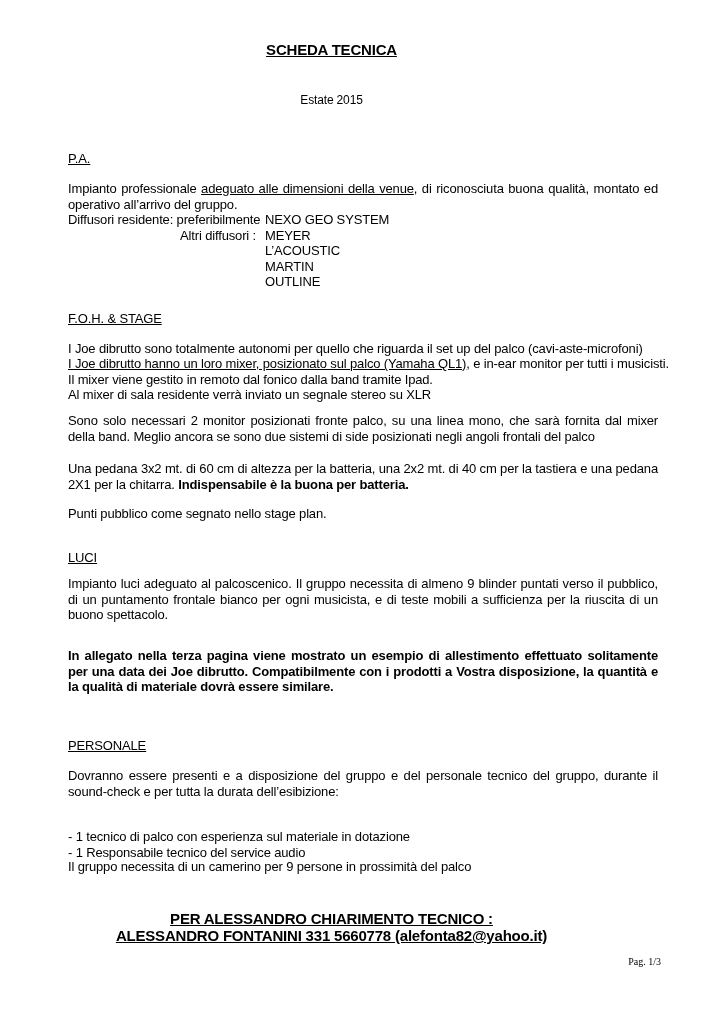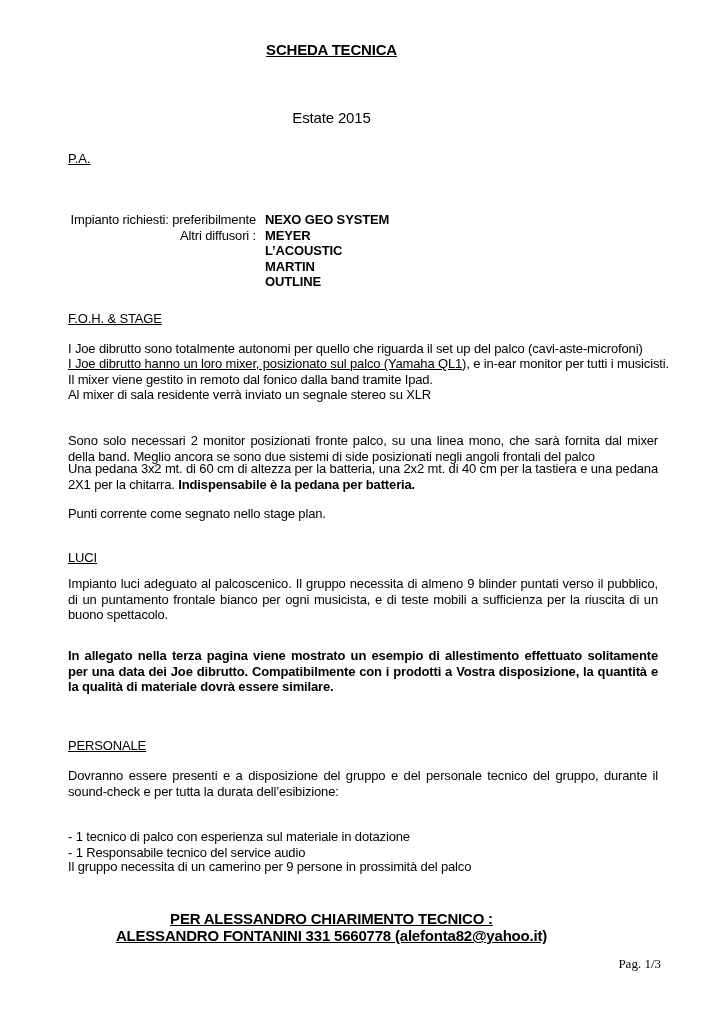--- a/index.html
+++ b/index.html
@@ -8,42 +8,43 @@
     font-family:"Liberation Sans",sans-serif;color:#000000;overflow:hidden;
   }
   .abs{position:absolute;left:68px;width:590px;font-size:13px;line-height:15.5px;letter-spacing:-0.15px;}
   .full{left:0;width:663px;text-align:center;}
   .just{text-align:justify;}
   .b{font-weight:700;}
   .u{text-decoration:underline;}
   .nw{white-space:nowrap;}
   .kicker{top:42px;font-size:15px;font-weight:700;letter-spacing:-0.2px;}
   .title{top:59px;font-size:28px;font-weight:700;line-height:32px;letter-spacing:-0.3px;}
-  .subtitle{top:110px;font-size:15px;}
+  .subtitle{top:93px;font-size:12px;}
   .sechead{font-weight:400;}
   .drow{display:flex;}
   .dlabel{flex:none;width:188px;text-align:right;white-space:nowrap;}
-  .dvalue{margin-left:9px;font-weight:700;white-space:nowrap;}
+  .dvalue{margin-left:9px;font-weight:400;white-space:nowrap;}
   .footerline{font-size:15px;font-weight:700;letter-spacing:-0.2px;}
-  .pag{position:absolute;top:956px;right:64px;font-family:"Liberation Serif",serif;font-size:13px;letter-spacing:0;}
+  .pag{position:absolute;top:956px;right:64px;font-family:"Liberation Serif",serif;font-size:10px;letter-spacing:0;}
   p{margin:0;}
 </style>
 </head>
 <body>
 
 <div class="page">
 
   <div class="abs full kicker"><span class="u">SCHEDA TECNICA</span></div>
   <div class="abs full subtitle">Estate 2015</div>
 
   <div class="abs sechead" style="top:151px"><span class="u">P.A.</span></div>
+  <p class="abs just" style="top:181px"><span>Impianto professionale </span><span class="u">adeguato alle dimensioni della venue</span><span>, di riconosciuta buona qualità, montato ed operativo all’arrivo del gruppo.</span></p>
 
   <div class="abs" style="top:212px">
     <div class="drow">
-      <span class="dlabel">Impianto richiesti: preferibilmente</span>
+      <span class="dlabel">Diffusori residente: preferibilmente</span>
       <span class="dvalue">NEXO GEO SYSTEM</span>
     </div>
     <div class="drow">
       <span class="dlabel">Altri diffusori :</span>
       <span class="dvalue">MEYER</span>
     </div>
     <div class="drow">
       <span class="dlabel"></span>
       <span class="dvalue">L’ACOUSTIC</span>
     </div>
@@ -56,25 +57,25 @@
       <span class="dvalue">OUTLINE</span>
     </div>
   </div>
 
   <div class="abs sechead" style="top:311px"><span class="u">F.O.H. &amp; STAGE</span></div>
   <div class="abs nw" style="top:341px">I Joe dibrutto sono totalmente autonomi per quello che riguarda il set up del palco (cavi-aste-microfoni)</div>
   <div class="abs nw" style="top:356px"><span class="u">I Joe dibrutto hanno un loro mixer, posizionato sul palco (Yamaha QL1)</span><span>, e in-ear monitor per tutti i musicisti.</span></div>
   <div class="abs nw" style="top:372px">Il mixer viene gestito in remoto dal fonico dalla band tramite Ipad.</div>
   <div class="abs nw" style="top:387px">Al mixer di sala residente verrà inviato un segnale stereo su XLR</div>
 
-  <p class="abs just" style="top:433px">Sono solo necessari 2 monitor posizionati fronte palco, su una linea mono, che sarà fornita dal mixer della band. Meglio ancora se sono due sistemi di side posizionati negli angoli frontali del palco</p>
+  <p class="abs just" style="top:413px">Sono solo necessari 2 monitor posizionati fronte palco, su una linea mono, che sarà fornita dal mixer della band. Meglio ancora se sono due sistemi di side posizionati negli angoli frontali del palco</p>
 
-  <p class="abs just" style="top:461px"><span>Una pedana 3x2 mt. di 60 cm di altezza per la batteria, una 2x2 mt. di 40 cm per la tastiera e una pedana 2X1 per la chitarra. </span><span class="b">Indispensabile è la pedana per batteria.</span></p>
+  <p class="abs just" style="top:461px"><span>Una pedana 3x2 mt. di 60 cm di altezza per la batteria, una 2x2 mt. di 40 cm per la tastiera e una pedana 2X1 per la chitarra. </span><span class="b">Indispensabile è la buona per batteria.</span></p>
 
-  <div class="abs nw" style="top:506px">Punti corrente come segnato nello stage plan.</div>
+  <div class="abs nw" style="top:506px">Punti pubblico come segnato nello stage plan.</div>
 
   <div class="abs sechead" style="top:550px"><span class="u">LUCI</span></div>
   <p class="abs just" style="top:576px">Impianto luci adeguato al palcoscenico. Il gruppo necessita di almeno 9 blinder puntati verso il pubblico, di un puntamento frontale bianco per ogni musicista, e di teste mobili a sufficienza per la riuscita di un buono spettacolo.</p>
 
   <p class="abs just b" style="top:648px">In allegato nella terza pagina viene mostrato un esempio di allestimento effettuato solitamente per una data dei Joe dibrutto. Compatibilmente con i prodotti a Vostra disposizione, la quantità e la qualità di materiale dovrà essere similare.</p>
 
   <div class="abs sechead" style="top:738px"><span class="u">PERSONALE</span></div>
   <p class="abs just" style="top:768px">Dovranno essere presenti e a disposizione del gruppo e del personale tecnico del gruppo, durante il sound-check e per tutta la durata dell’esibizione:</p>
 
   <div class="abs" style="top:829px">

